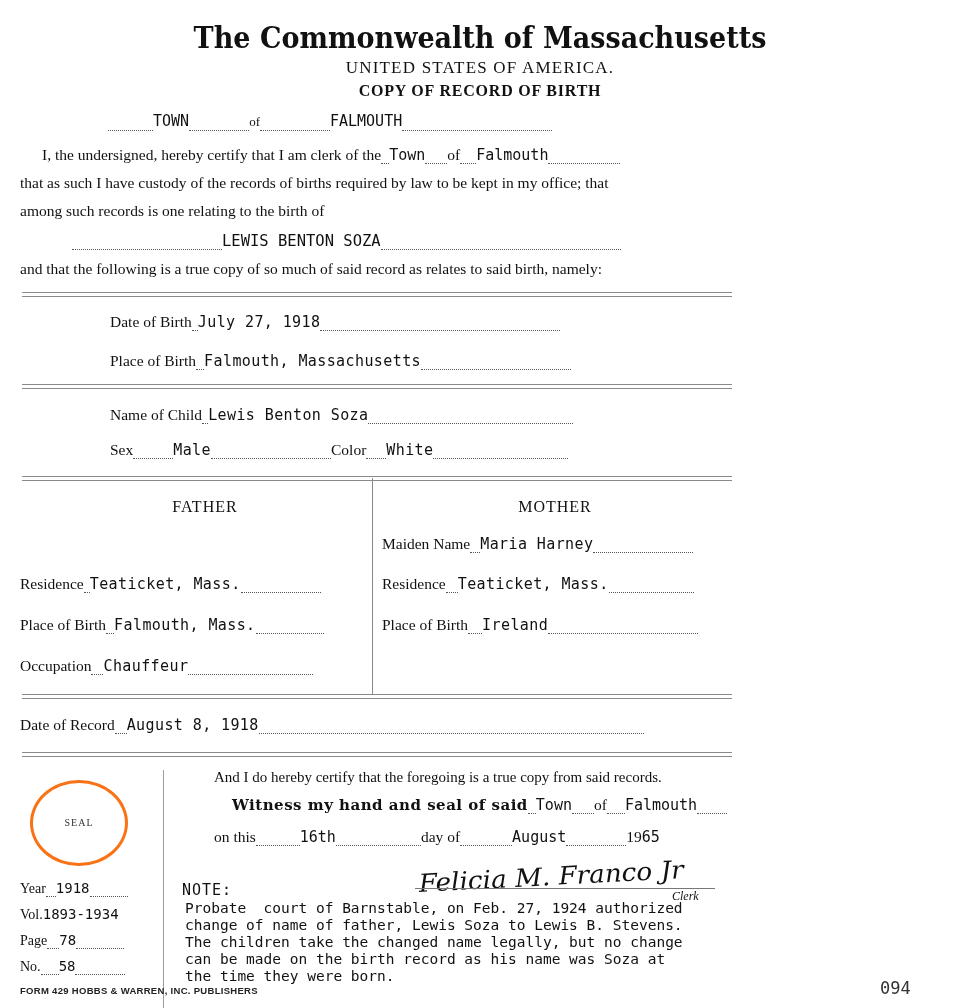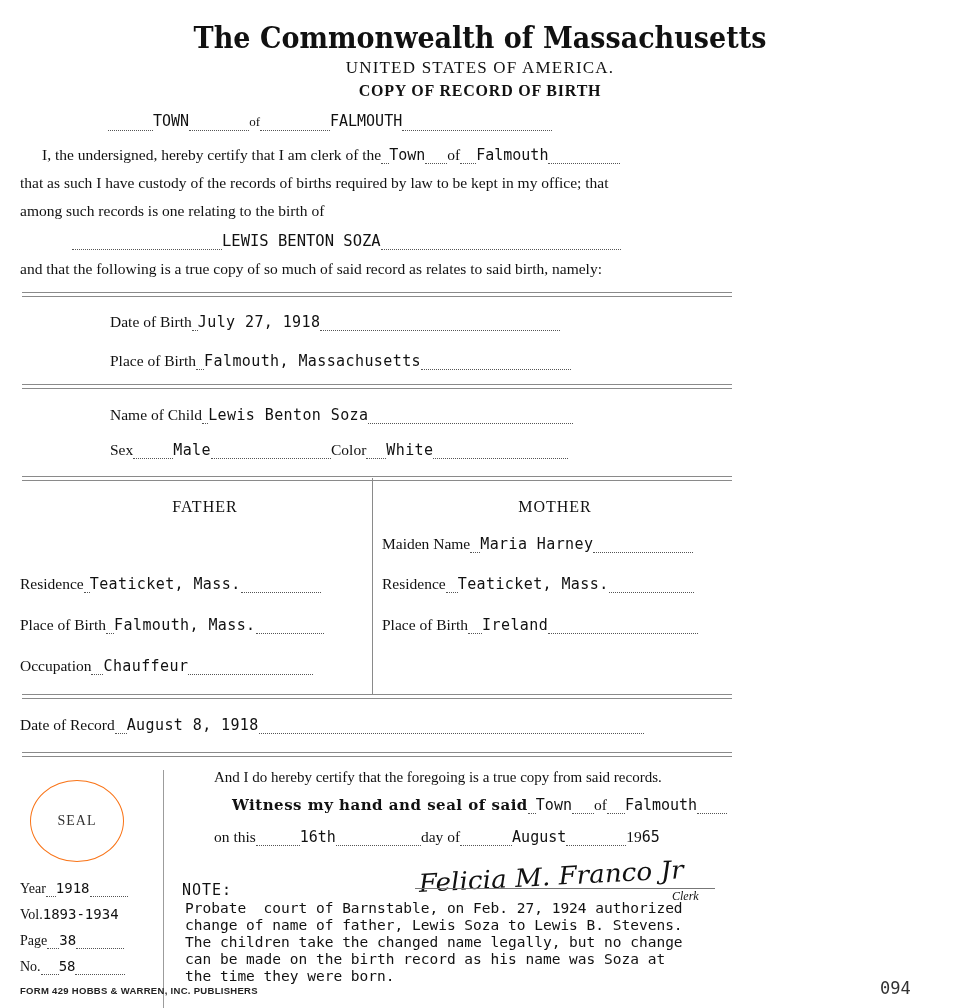--- a/index.html
+++ b/index.html
@@ -93,25 +93,25 @@
     width: 0;
     border-left: 1px solid #8a8a8a;
   }
 
   .seal {
     position: absolute;
     left: 30px;
     top: 780px;
     width: 92px;
     height: 80px;
-    border: 1px solid #f97316;
+    border: 3px solid #f97316;
     border-radius: 50%;
     text-align: center;
     line-height: 80px;
-    font-size: 14px;
+    font-size: 10px;
     letter-spacing: 1px;
     color: #333;
   }
 
   .signature {
     position: absolute;
     left: 425px;
     top: 862px;
     font-family: "DejaVu Serif", serif;
     font-style: italic;
@@ -287,21 +287,21 @@
 
   <div class="vstripe"></div>
 
   <div class="leftmeta" style="top:880px;">
     <span class="lbl">Year</span><span class="dots" style="width:10px;"></span><span class="val">1918</span><span class="dots" style="width:38px;"></span>
   </div>
   <div class="leftmeta" style="top:906px;text-align:right;">
     <span class="lbl">Vol.</span><span class="val">1893-1934</span>
   </div>
   <div class="leftmeta" style="top:932px;">
-    <span class="lbl">Page</span><span class="dots" style="width:12px;"></span><span class="val">38</span><span class="dots" style="width:48px;"></span>
+    <span class="lbl">Page</span><span class="dots" style="width:12px;"></span><span class="val">78</span><span class="dots" style="width:48px;"></span>
   </div>
   <div class="leftmeta" style="top:958px;">
     <span class="lbl">No.</span><span class="dots" style="width:18px;"></span><span class="val">58</span><span class="dots" style="width:50px;"></span>
   </div>
 
   <div class="note-title">NOTE:</div>
   <div class="note-block">Probate  court of Barnstable, on Feb. 27, 1924 authorized
 change of name of father, Lewis Soza to Lewis B. Stevens.
 The children take the changed name legally, but no change
 can be made on the birth record as his name was Soza at

